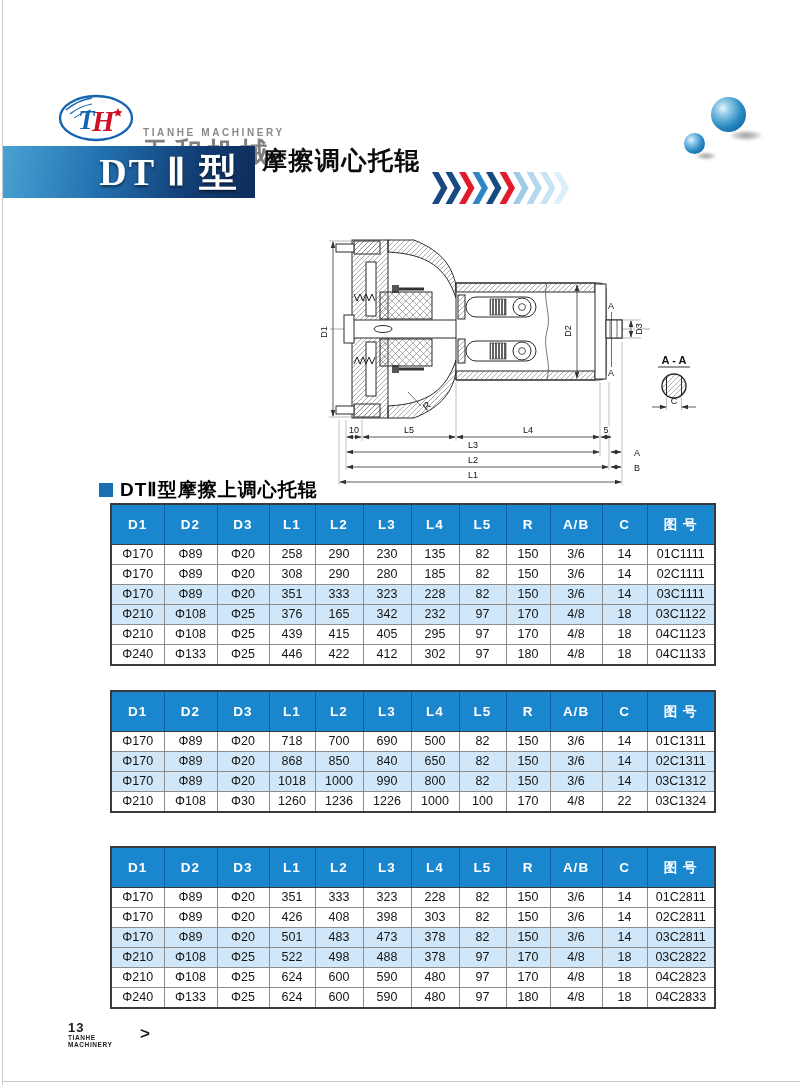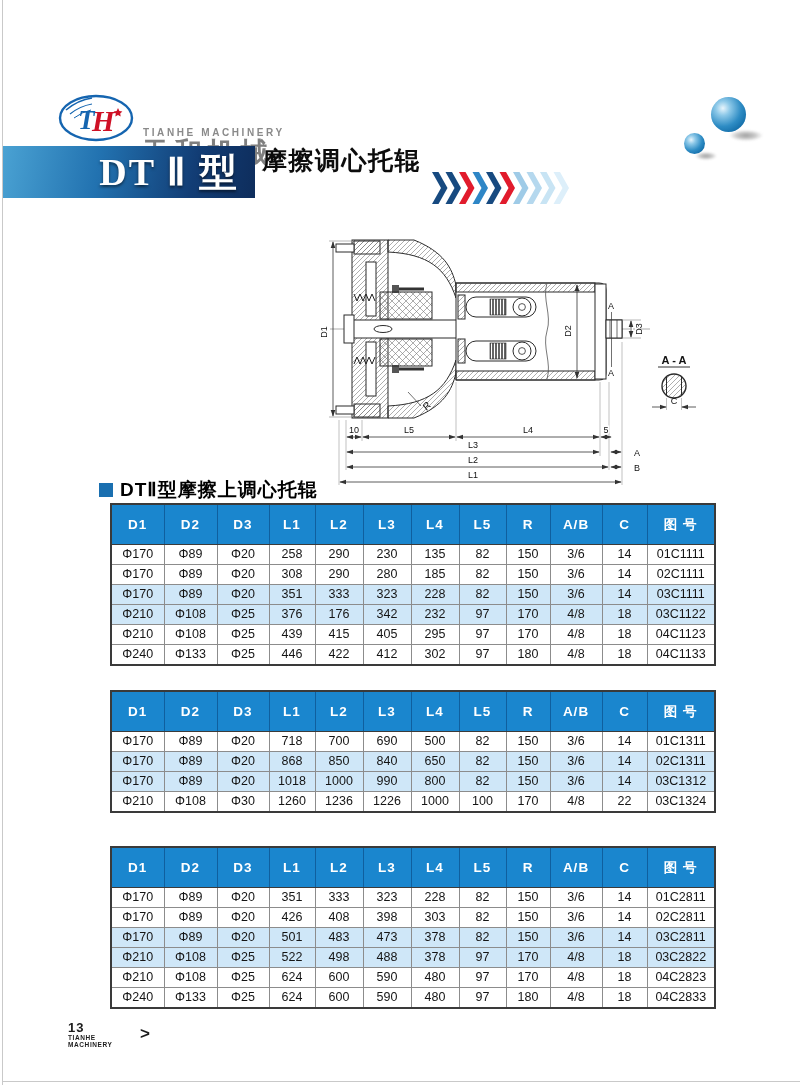--- a/index.html
+++ b/index.html
@@ -301,21 +301,21 @@
             <td>150</td>
             <td>3/6</td>
             <td>14</td>
             <td>03C1111</td>
           </tr>
           <tr class="hl">
             <td>Φ210</td>
             <td>Φ108</td>
             <td>Φ25</td>
             <td>376</td>
-            <td>176</td>
+            <td>165</td>
             <td>342</td>
             <td>232</td>
             <td>97</td>
             <td>170</td>
             <td>4/8</td>
             <td>18</td>
             <td>03C1122</td>
           </tr>
           <tr>
             <td>Φ210</td>

